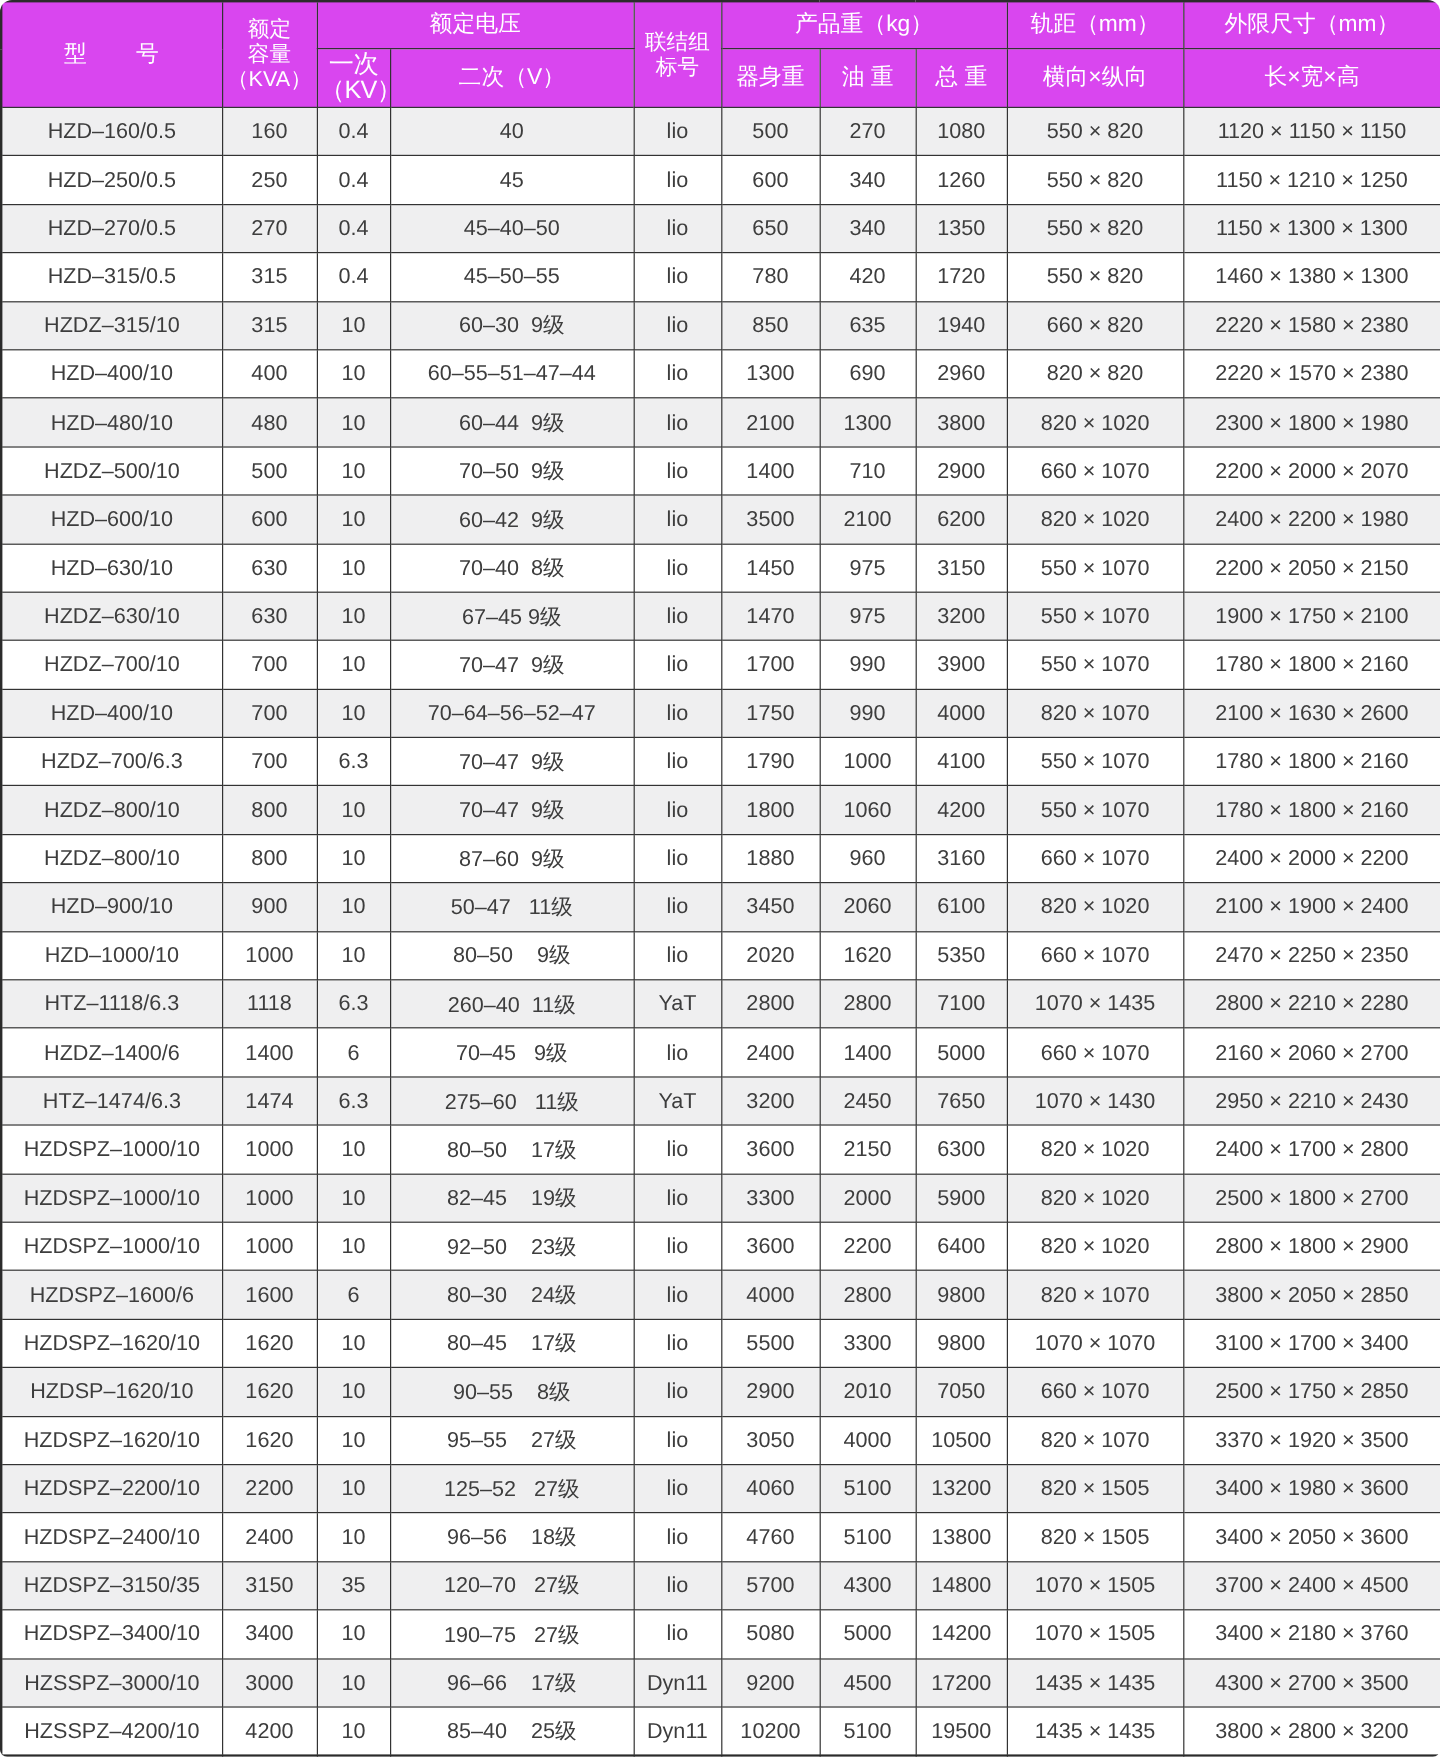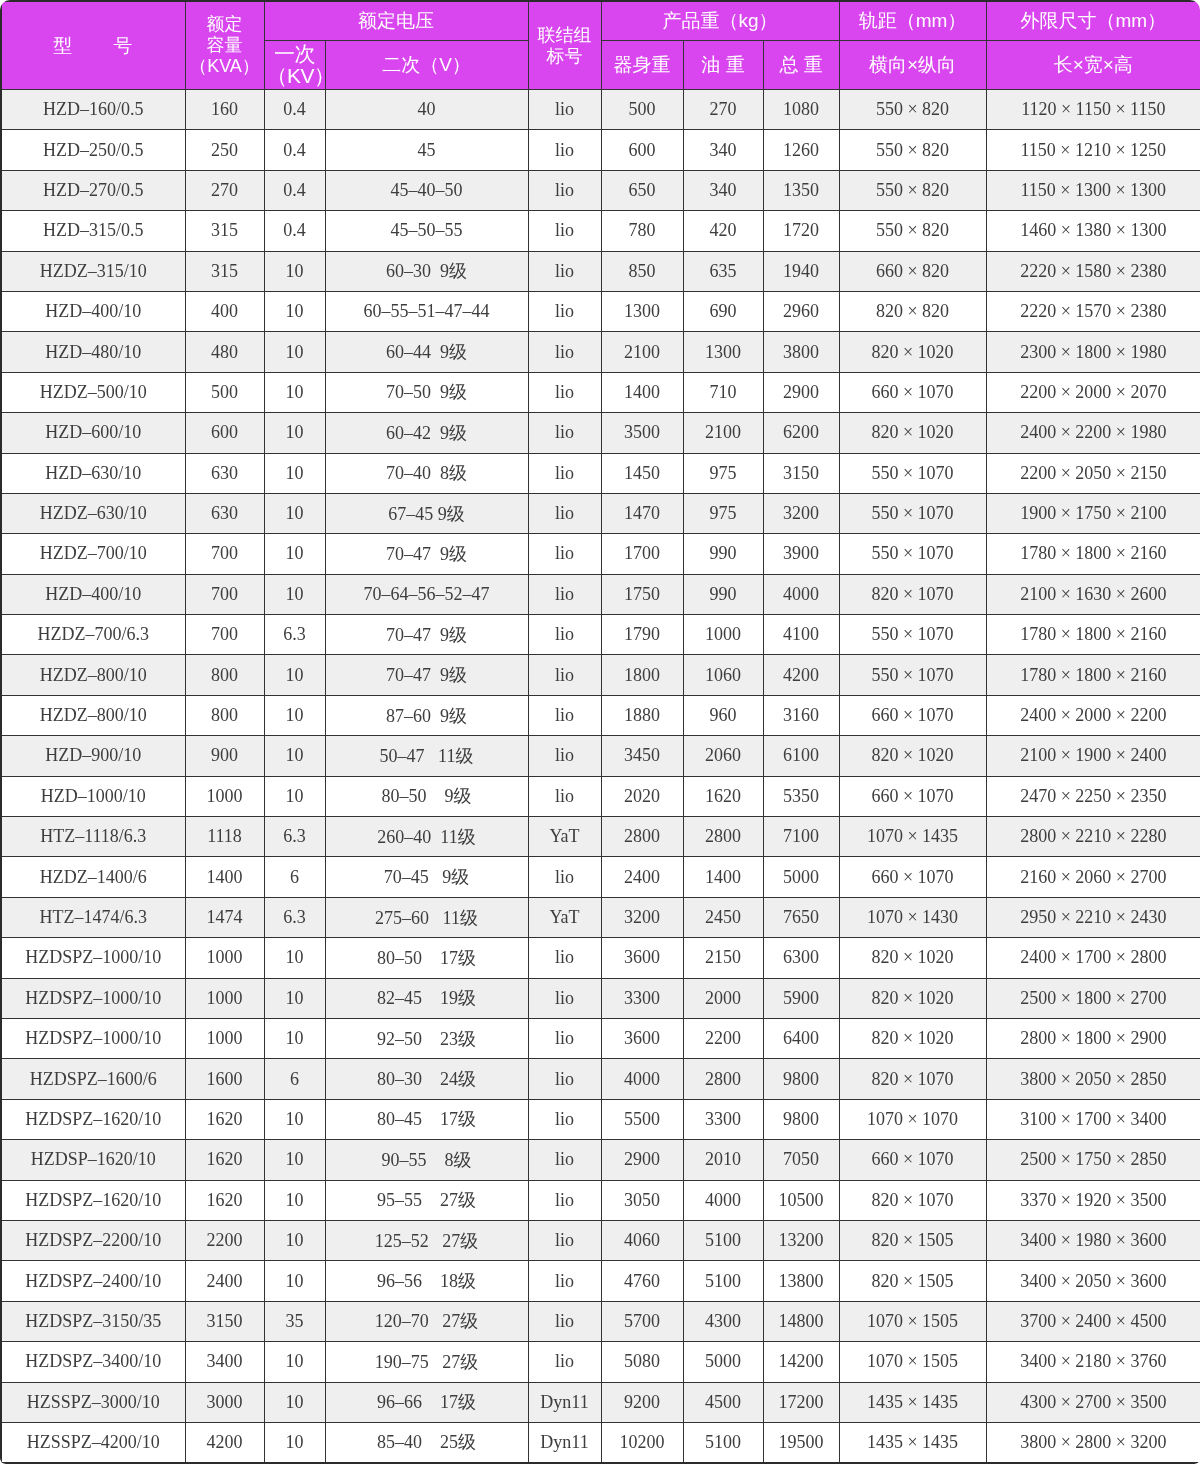--- a/index.html
+++ b/index.html
@@ -37,21 +37,21 @@
     line-height: 1.22;
   }
   thead tr.h1 th { height: 38px; }
   thead tr.h2 th { height: 48px; }
   th .stack { font-size: 18px; line-height: 1.15; }
   th .tight { font-size: 21px; line-height: 1.05; letter-spacing: -0.5px; }
   td {
     font-size: 18px;
     color: #3d3d3d;
   }
-  tbody tr { height: 40px; font-family: Liberation Serif, serif; }
+  tbody tr { height: 40px; }
   tbody tr:nth-child(odd)  { background: #efeff0; }
   tbody tr:nth-child(even) { background: #ffffff; }
   td.pre { white-space: pre; }
   .model-spaced { letter-spacing: 1px; }
 </style>
 </head>
 <body>
 
 <div class="table-wrap">
   <table>

